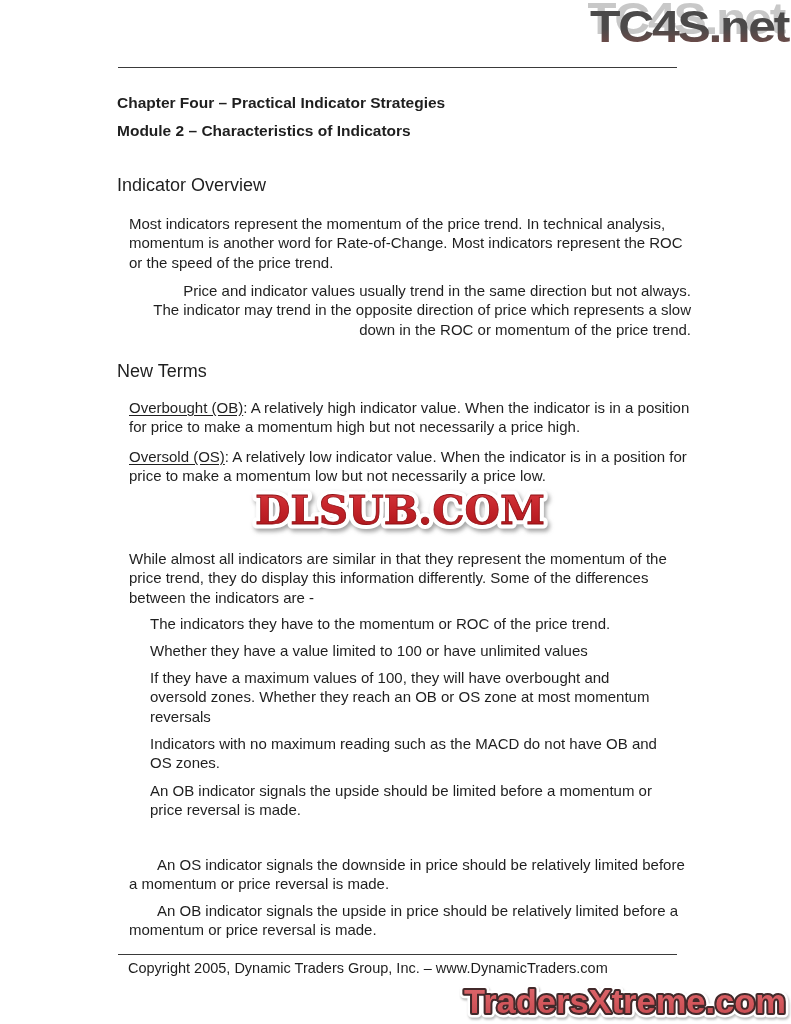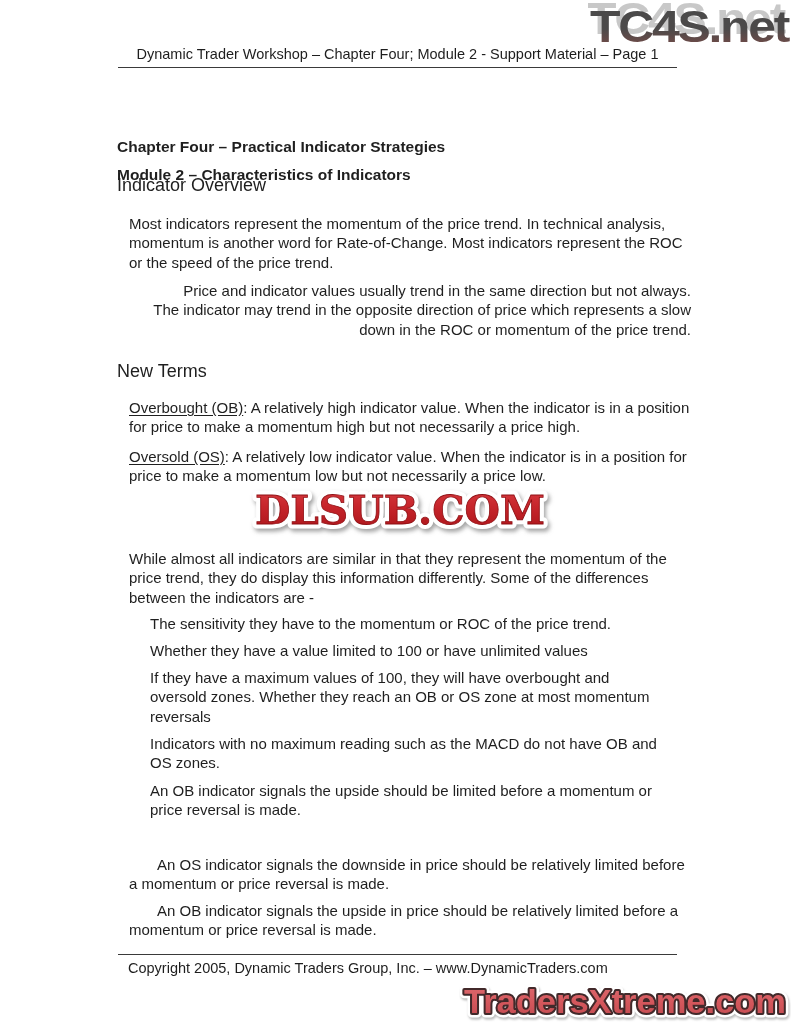--- a/index.html
+++ b/index.html
@@ -17,21 +17,21 @@
     text-align:center;font-size:14.5px;color:#1e1e1e;
     white-space:nowrap;
   }
   .header-rule{
     position:absolute;left:118px;top:67px;width:559px;height:0;
     border-top:1.4px solid #3a3a3a;
   }
   .tc4s-logo{position:absolute;left:588px;top:0px;width:202px;height:54px;}
   
   .blk{position:absolute;left:117px;width:562px;font-size:15px;line-height:19.4px;}
-  .bold-title{font-weight:bold;font-size:15.5px;margin-top:44px;}
+  .bold-title{font-weight:bold;font-size:15.5px;}
   .sec-head{font-weight:normal;font-size:18px;}
   .indent{text-indent:28px;}
   .list-item{left:138px;width:510px;}
   .uterm{text-decoration:underline;text-underline-offset:2px;}
   p{margin:12px;}
   
   .dlsub-logo{
     position:absolute;left:250px;top:483px;width:300px;height:54px;
     filter:drop-shadow(2px 3px 2px rgba(90,90,90,0.55));
   }
@@ -47,21 +47,20 @@
   .tx-logo{
     position:absolute;left:460px;top:978px;width:330px;height:46px;
     filter:drop-shadow(1px 2px 1px rgba(120,120,120,0.5));
   }
 </style>
 </head>
 <body>
 
 <div class="page">
 
-  <div class="header-text">Dynamic Trader Workshop – Chapter Four; Module 2 - Support Material – Page 1</div>
   <div class="header-rule"></div>
 
   <svg class="tc4s-logo" viewBox="0 0 202 54">
     <defs>
       <linearGradient id="tc4sGrad" x1="0" y1="0" x2="0" y2="1">
         <stop offset="0%" stop-color="#4a4a4a"></stop>
         <stop offset="55%" stop-color="#4c4a4a"></stop>
         <stop offset="100%" stop-color="#7d4b47"></stop>
       </linearGradient>
     </defs>
@@ -88,21 +87,21 @@
         <stop offset="45%" stop-color="#c6252b"></stop>
         <stop offset="100%" stop-color="#a91318"></stop>
       </linearGradient>
     </defs>
     <text x="5" y="41" font-family="DejaVu Serif, serif" font-weight="bold" font-size="40" textLength="290" lengthAdjust="spacingAndGlyphs" fill="#ffffff" stroke="#ffffff" stroke-width="9" stroke-linejoin="round">DLSUB.COM</text>
     <text x="5" y="41" font-family="DejaVu Serif, serif" font-weight="bold" font-size="40" textLength="290" lengthAdjust="spacingAndGlyphs" fill="url(#dlsubGrad)" stroke="#8e0f13" stroke-width="0.8">DLSUB.COM</text>
   </svg>
 
   <p class="blk" style="top:537px;">While almost all indicators are similar in that they represent the momentum of the price trend, they do display this information differently. Some of the differences between the indicators are -</p>
 
-  <p class="blk list-item" style="top:602px;">The sensitivity they have to the momentum or ROC of the price trend.</p>
+  <p class="blk list-item" style="top:602px;">The indicators they have to the momentum or ROC of the price trend.</p>
   <p class="blk list-item" style="top:629px;">Whether they have a value limited to 100 or have unlimited values</p>
   <p class="blk list-item" style="top:656px;">If they have a maximum values of 100, they will have overbought and oversold zones. Whether they reach an OB or OS zone at most momentum reversals</p>
   <p class="blk list-item" style="top:722px;">Indicators with no maximum reading such as the MACD do not have OB and OS zones.</p>
   <p class="blk indent" style="top:843px;">An OS indicator signals the downside in price should be relatively limited before a momentum or price reversal is made.</p>
 
   <p class="blk list-item" style="top:769px;">An OB indicator signals the upside should be limited before a momentum or price reversal is made.</p>
   <p class="blk indent" style="top:889px;">An OB indicator signals the upside in price should be relatively limited before a momentum or price reversal is made.</p>
 
   <div class="footer-rule"></div>
   <div class="copyright">Copyright 2005, Dynamic Traders Group, Inc. – www.DynamicTraders.com</div>

